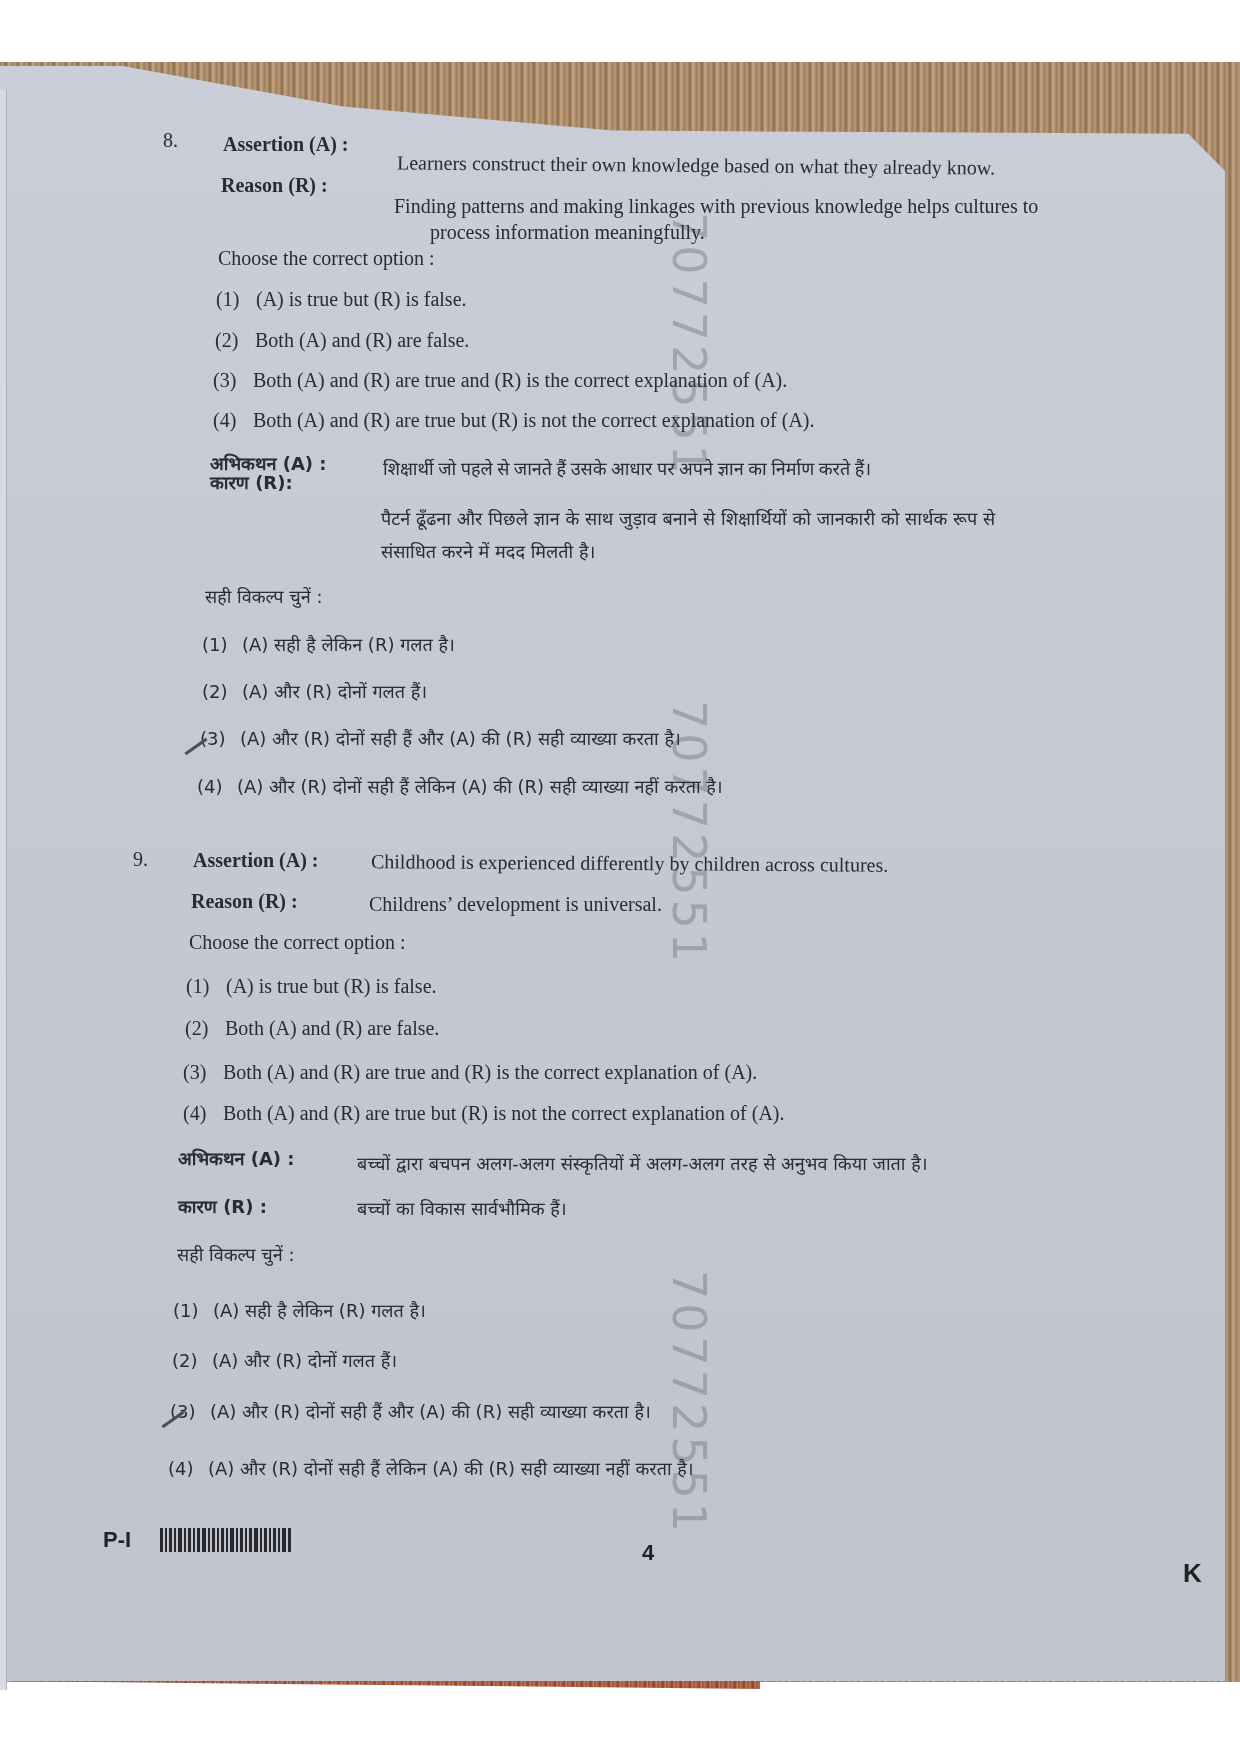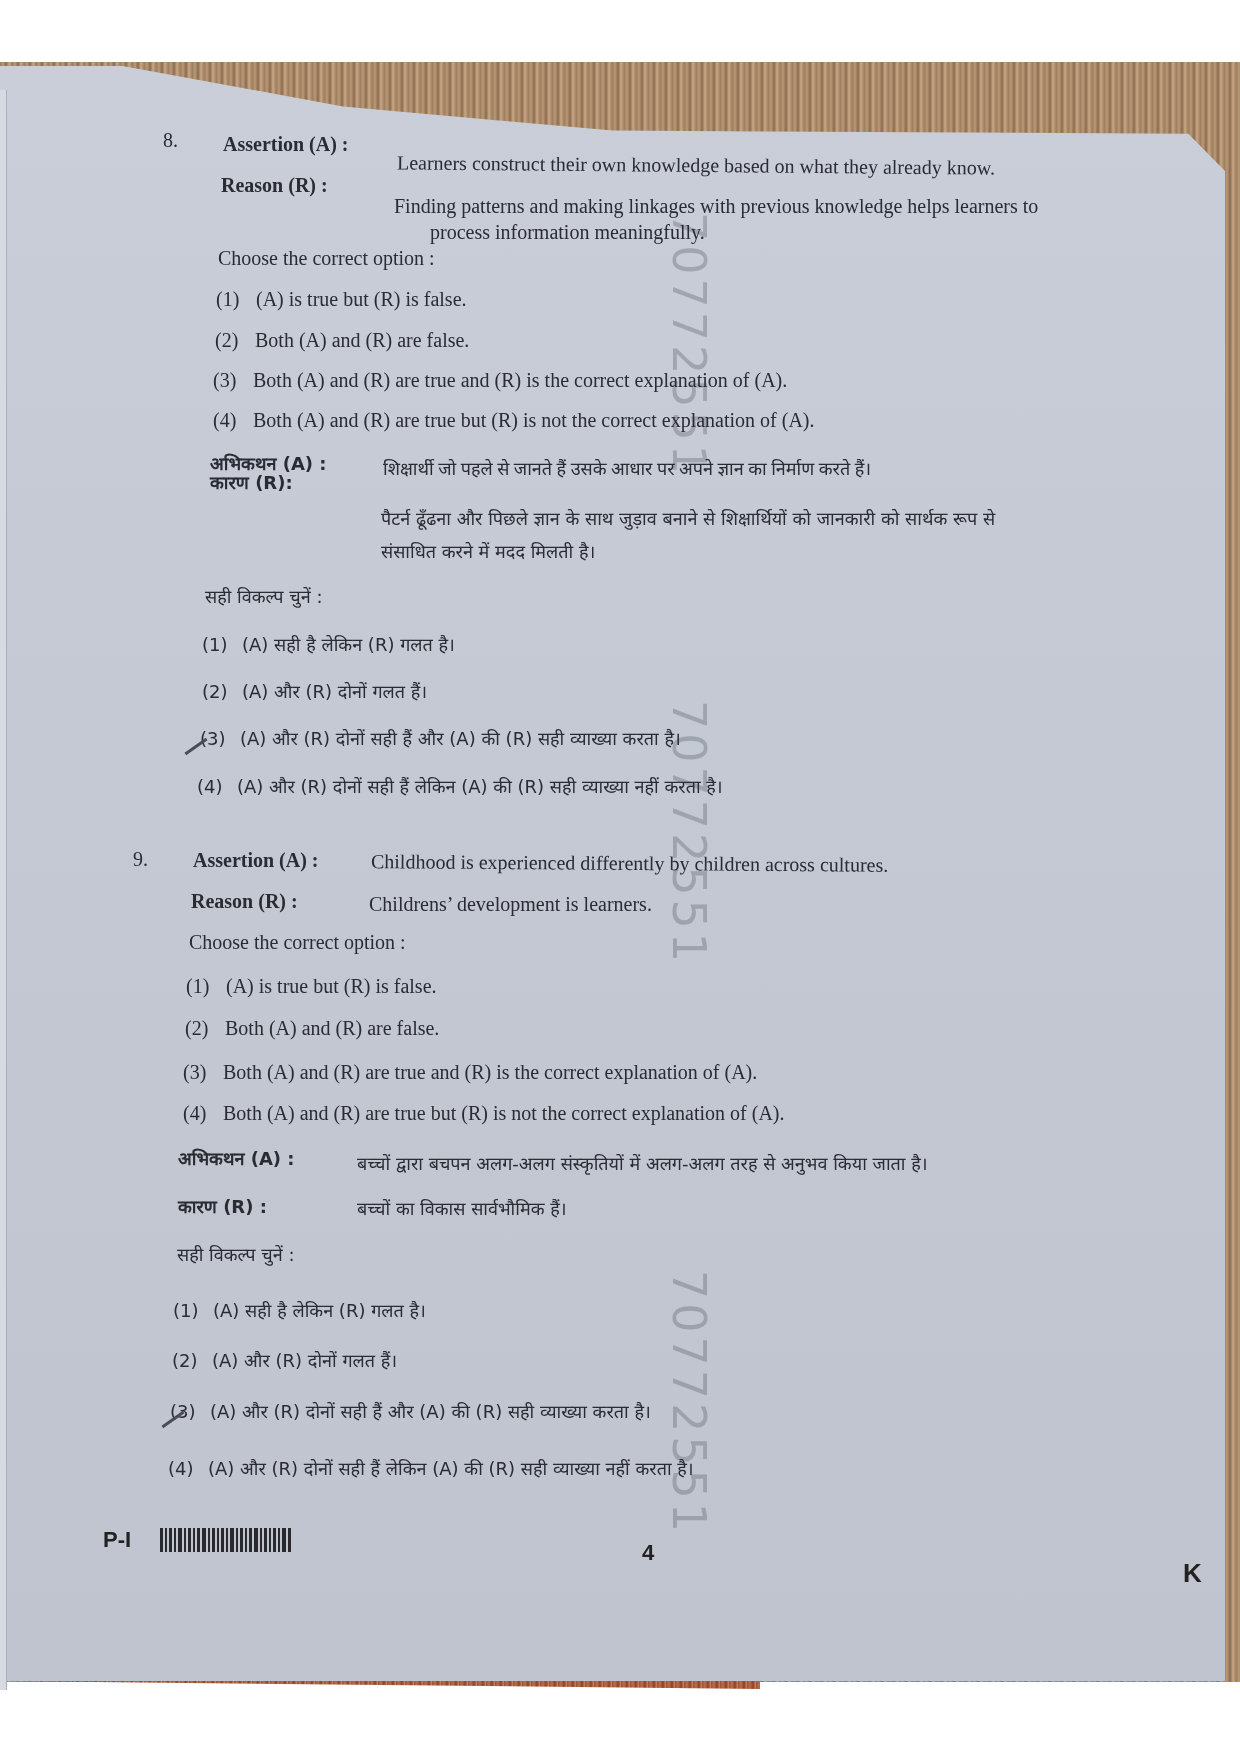--- a/index.html
+++ b/index.html
@@ -55,21 +55,21 @@
 
 <div class="watermark" style="left:716px;top:212px;">70772551</div>
 <div class="watermark" style="left:716px;top:700px;">70772551</div>
 <div class="watermark" style="left:716px;top:1270px;">70772551</div>
 
 <div>
   <div class="q" style="left:163px;top:130px;">8.</div>
   <div class="q b" style="left:223px;top:134px;">Assertion (A) :</div>
   <div class="q" style="left:397px;top:155px;transform:rotate(0.5deg);">Learners construct their own knowledge based on what they already know.</div>
   <div class="q b" style="left:221px;top:175px;">Reason (R) :</div>
-  <div class="q" style="left:394px;top:196px;">Finding patterns and making linkages with previous knowledge helps learners to</div>
+  <div class="q" style="left:394px;top:196px;">Finding patterns and making linkages with previous knowledge helps cultures to</div>
   <div class="q" style="left:394px;top:222px;margin-left:36px;">process information meaningfully.</div>
   <div class="q" style="left:218px;top:248px;">Choose the correct option :</div>
 
   <div class="q" style="left:216px;top:289px;"><span class="opt-num">(1)</span><span>(A) is true but (R) is false.</span></div>
   <div class="q" style="left:215px;top:330px;"><span class="opt-num">(2)</span><span>Both (A) and (R) are false.</span></div>
   <div class="q" style="left:213px;top:370px;"><span class="opt-num">(3)</span><span>Both (A) and (R) are true and (R) is the correct explanation of (A).</span></div>
   <div class="q" style="left:213px;top:410px;"><span class="opt-num">(4)</span><span>Both (A) and (R) are true but (R) is not  the correct explanation of (A).</span></div>
 
   <div class="q hin-b" style="left:210px;top:455px;">अभिकथन (A) :</div>
   <div class="q hin" style="left:383px;top:460px;font-family:Liberation Serif, serif;">शिक्षार्थी जो पहले से जानते हैं उसके आधार पर अपने ज्ञान का निर्माण करते हैं।</div>
@@ -83,21 +83,21 @@
   <div class="q hin" style="left:200px;top:730px;"><span class="opt-num">(3)</span><span>(A) और (R) दोनों सही हैं और (A) की (R) सही व्याख्या करता है।</span></div>
   <div class="tick" style="left:183px;top:745px;"></div>
   <div class="q hin" style="left:197px;top:778px;"><span class="opt-num">(4)</span><span>(A) और (R) दोनों सही हैं लेकिन (A) की (R)  सही व्याख्या नहीं करता है।</span></div>
 </div>
 
 <div>
   <div class="q" style="left:133px;top:849px;">9.</div>
   <div class="q b" style="left:193px;top:850px;">Assertion (A) :</div>
   <div class="q" style="left:371px;top:853px;transform:rotate(0.4deg);">Childhood is experienced differently by children across cultures.</div>
   <div class="q b" style="left:191px;top:891px;">Reason (R) :</div>
-  <div class="q" style="left:369px;top:894px;">Childrens’ development is learners.</div>
+  <div class="q" style="left:369px;top:894px;">Childrens’ development is universal.</div>
   <div class="q" style="left:189px;top:932px;">Choose the correct option :</div>
 
   <div class="q" style="left:186px;top:976px;"><span class="opt-num">(1)</span><span>(A) is true but (R) is false.</span></div>
   <div class="q" style="left:185px;top:1018px;"><span class="opt-num">(2)</span><span>Both (A) and (R) are false.</span></div>
   <div class="q" style="left:183px;top:1062px;"><span class="opt-num">(3)</span><span>Both (A) and (R) are true and (R) is the correct explanation of (A).</span></div>
   <div class="q" style="left:183px;top:1103px;"><span class="opt-num">(4)</span><span>Both (A) and (R) are true but (R) is not  the correct explanation of (A).</span></div>
 
   <div class="q hin-b" style="left:178px;top:1150px;">अभिकथन (A) :</div>
   <div class="q hin" style="left:357px;top:1155px;">बच्चों द्वारा बचपन अलग-अलग संस्कृतियों में अलग-अलग तरह से अनुभव किया जाता है।</div>
   <div class="q hin-b" style="left:178px;top:1198px;">कारण (R) :</div>

